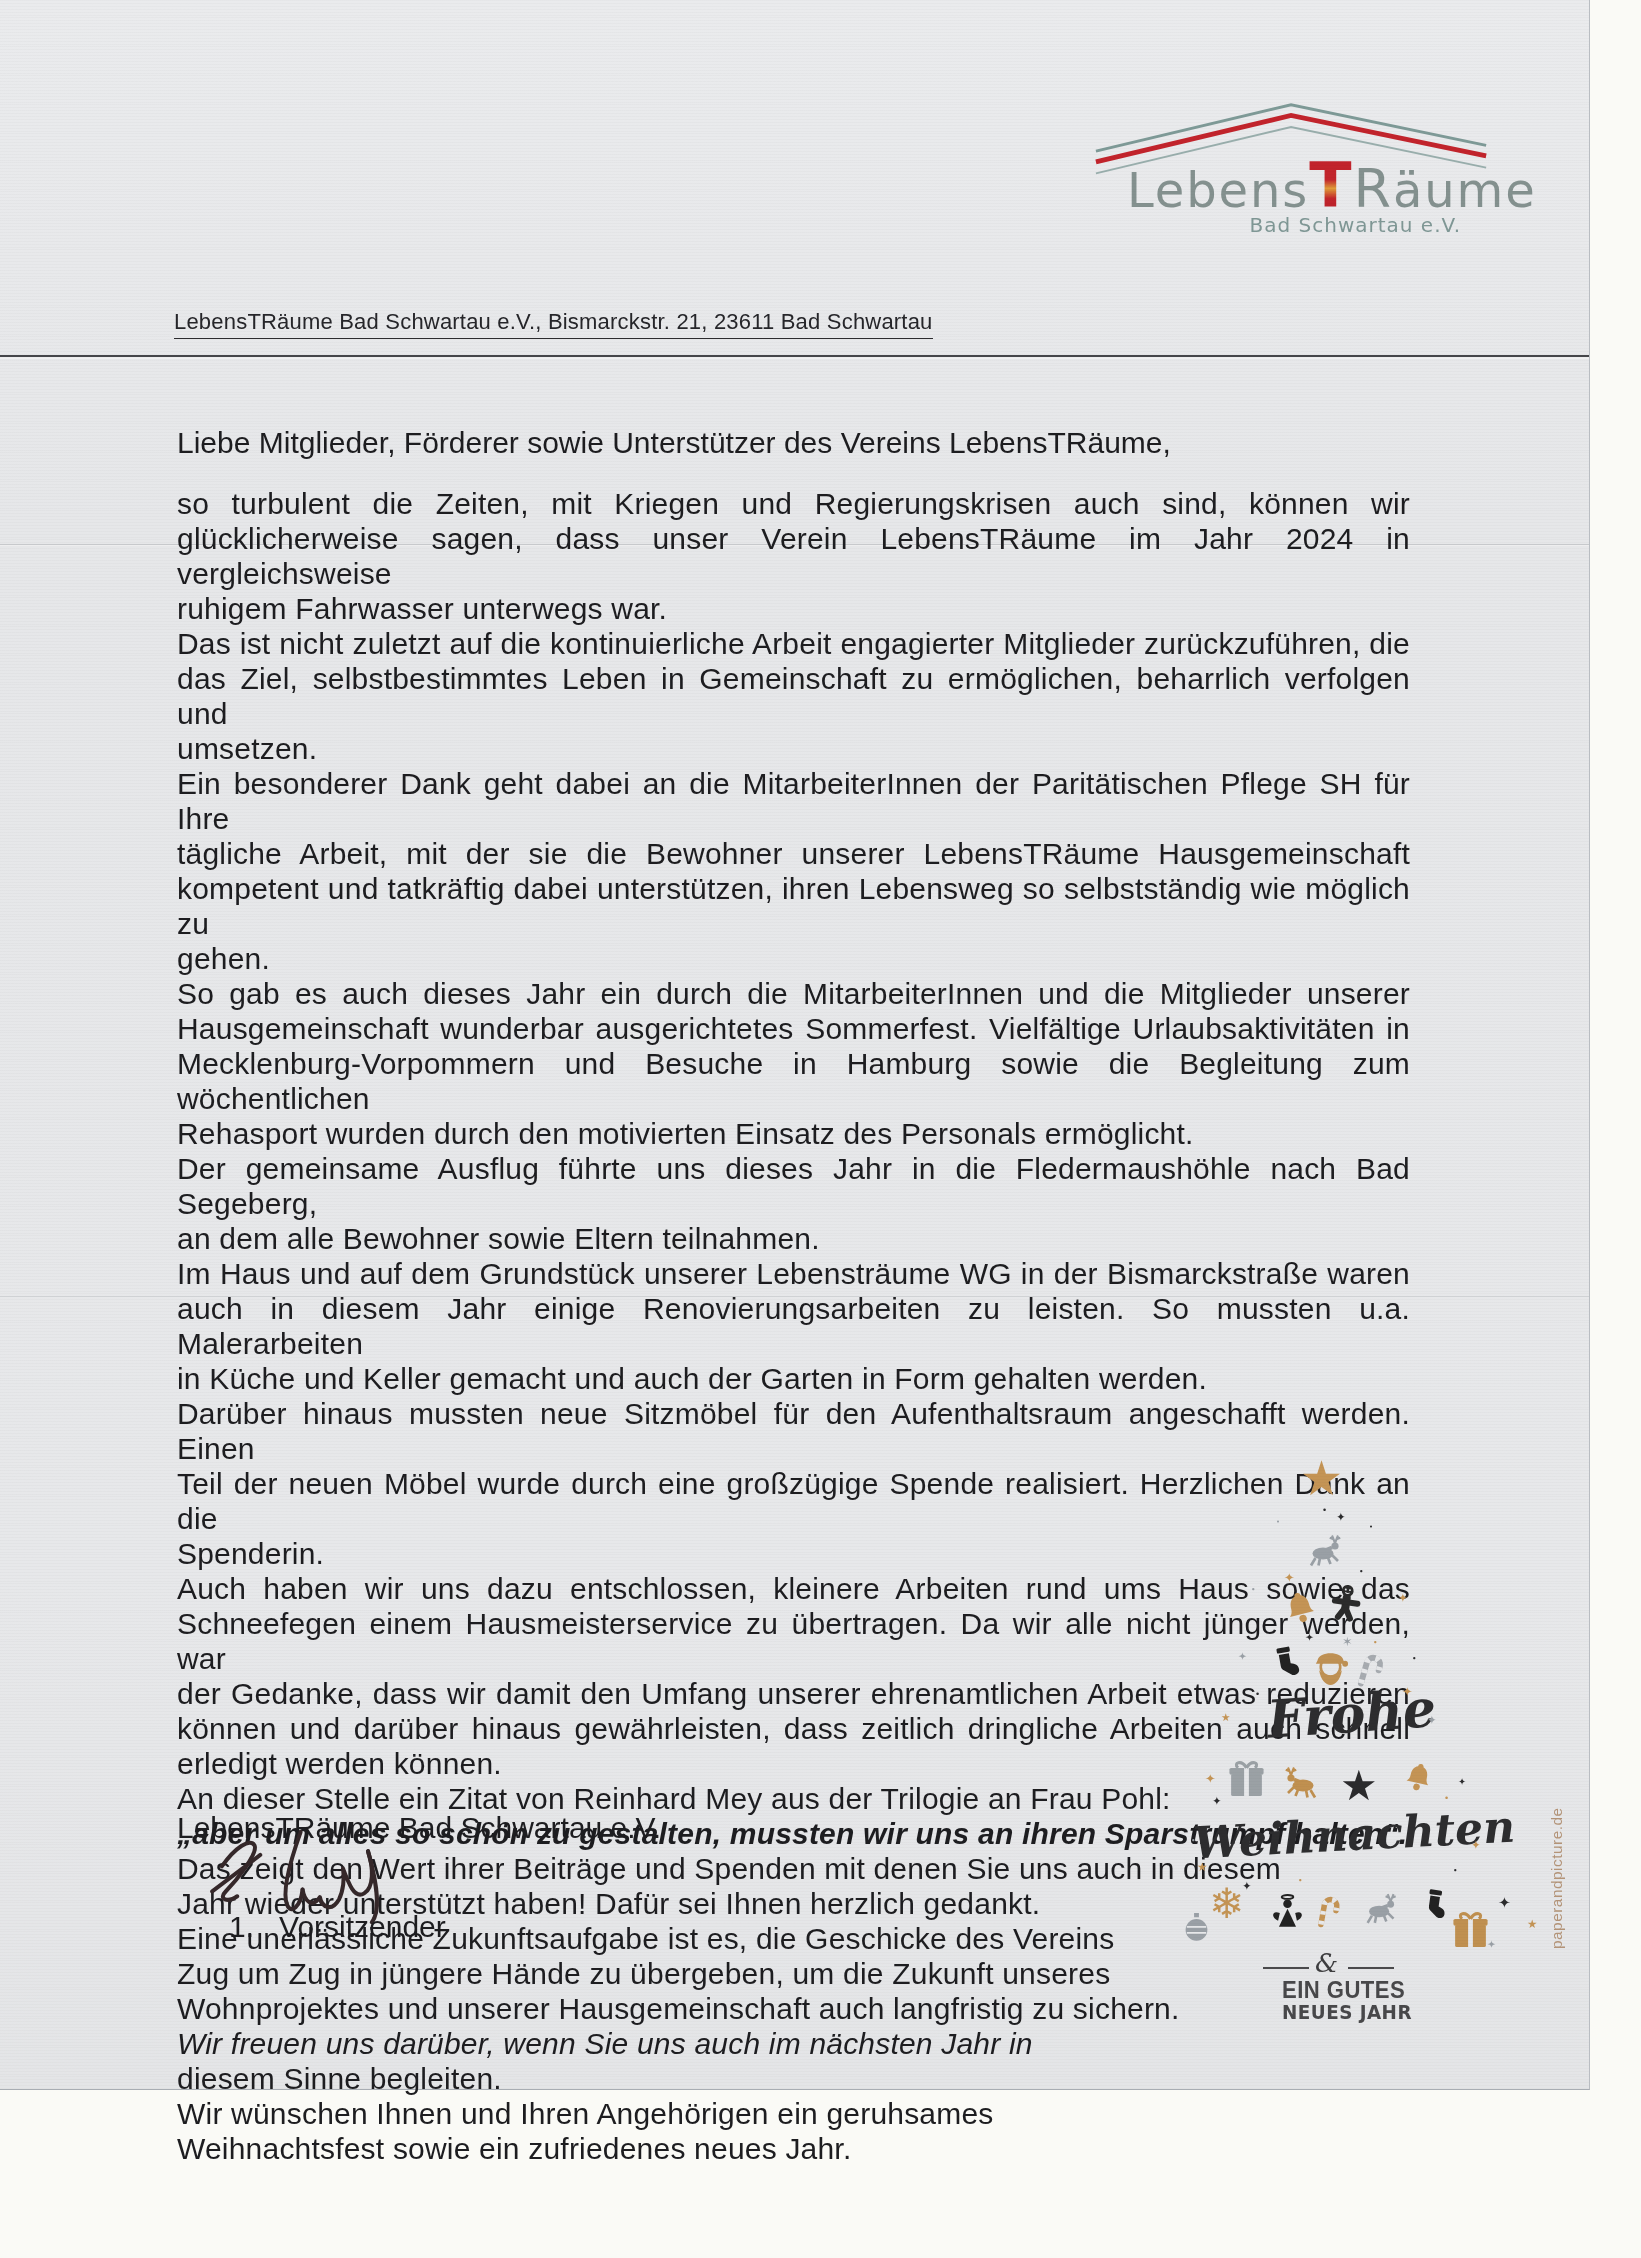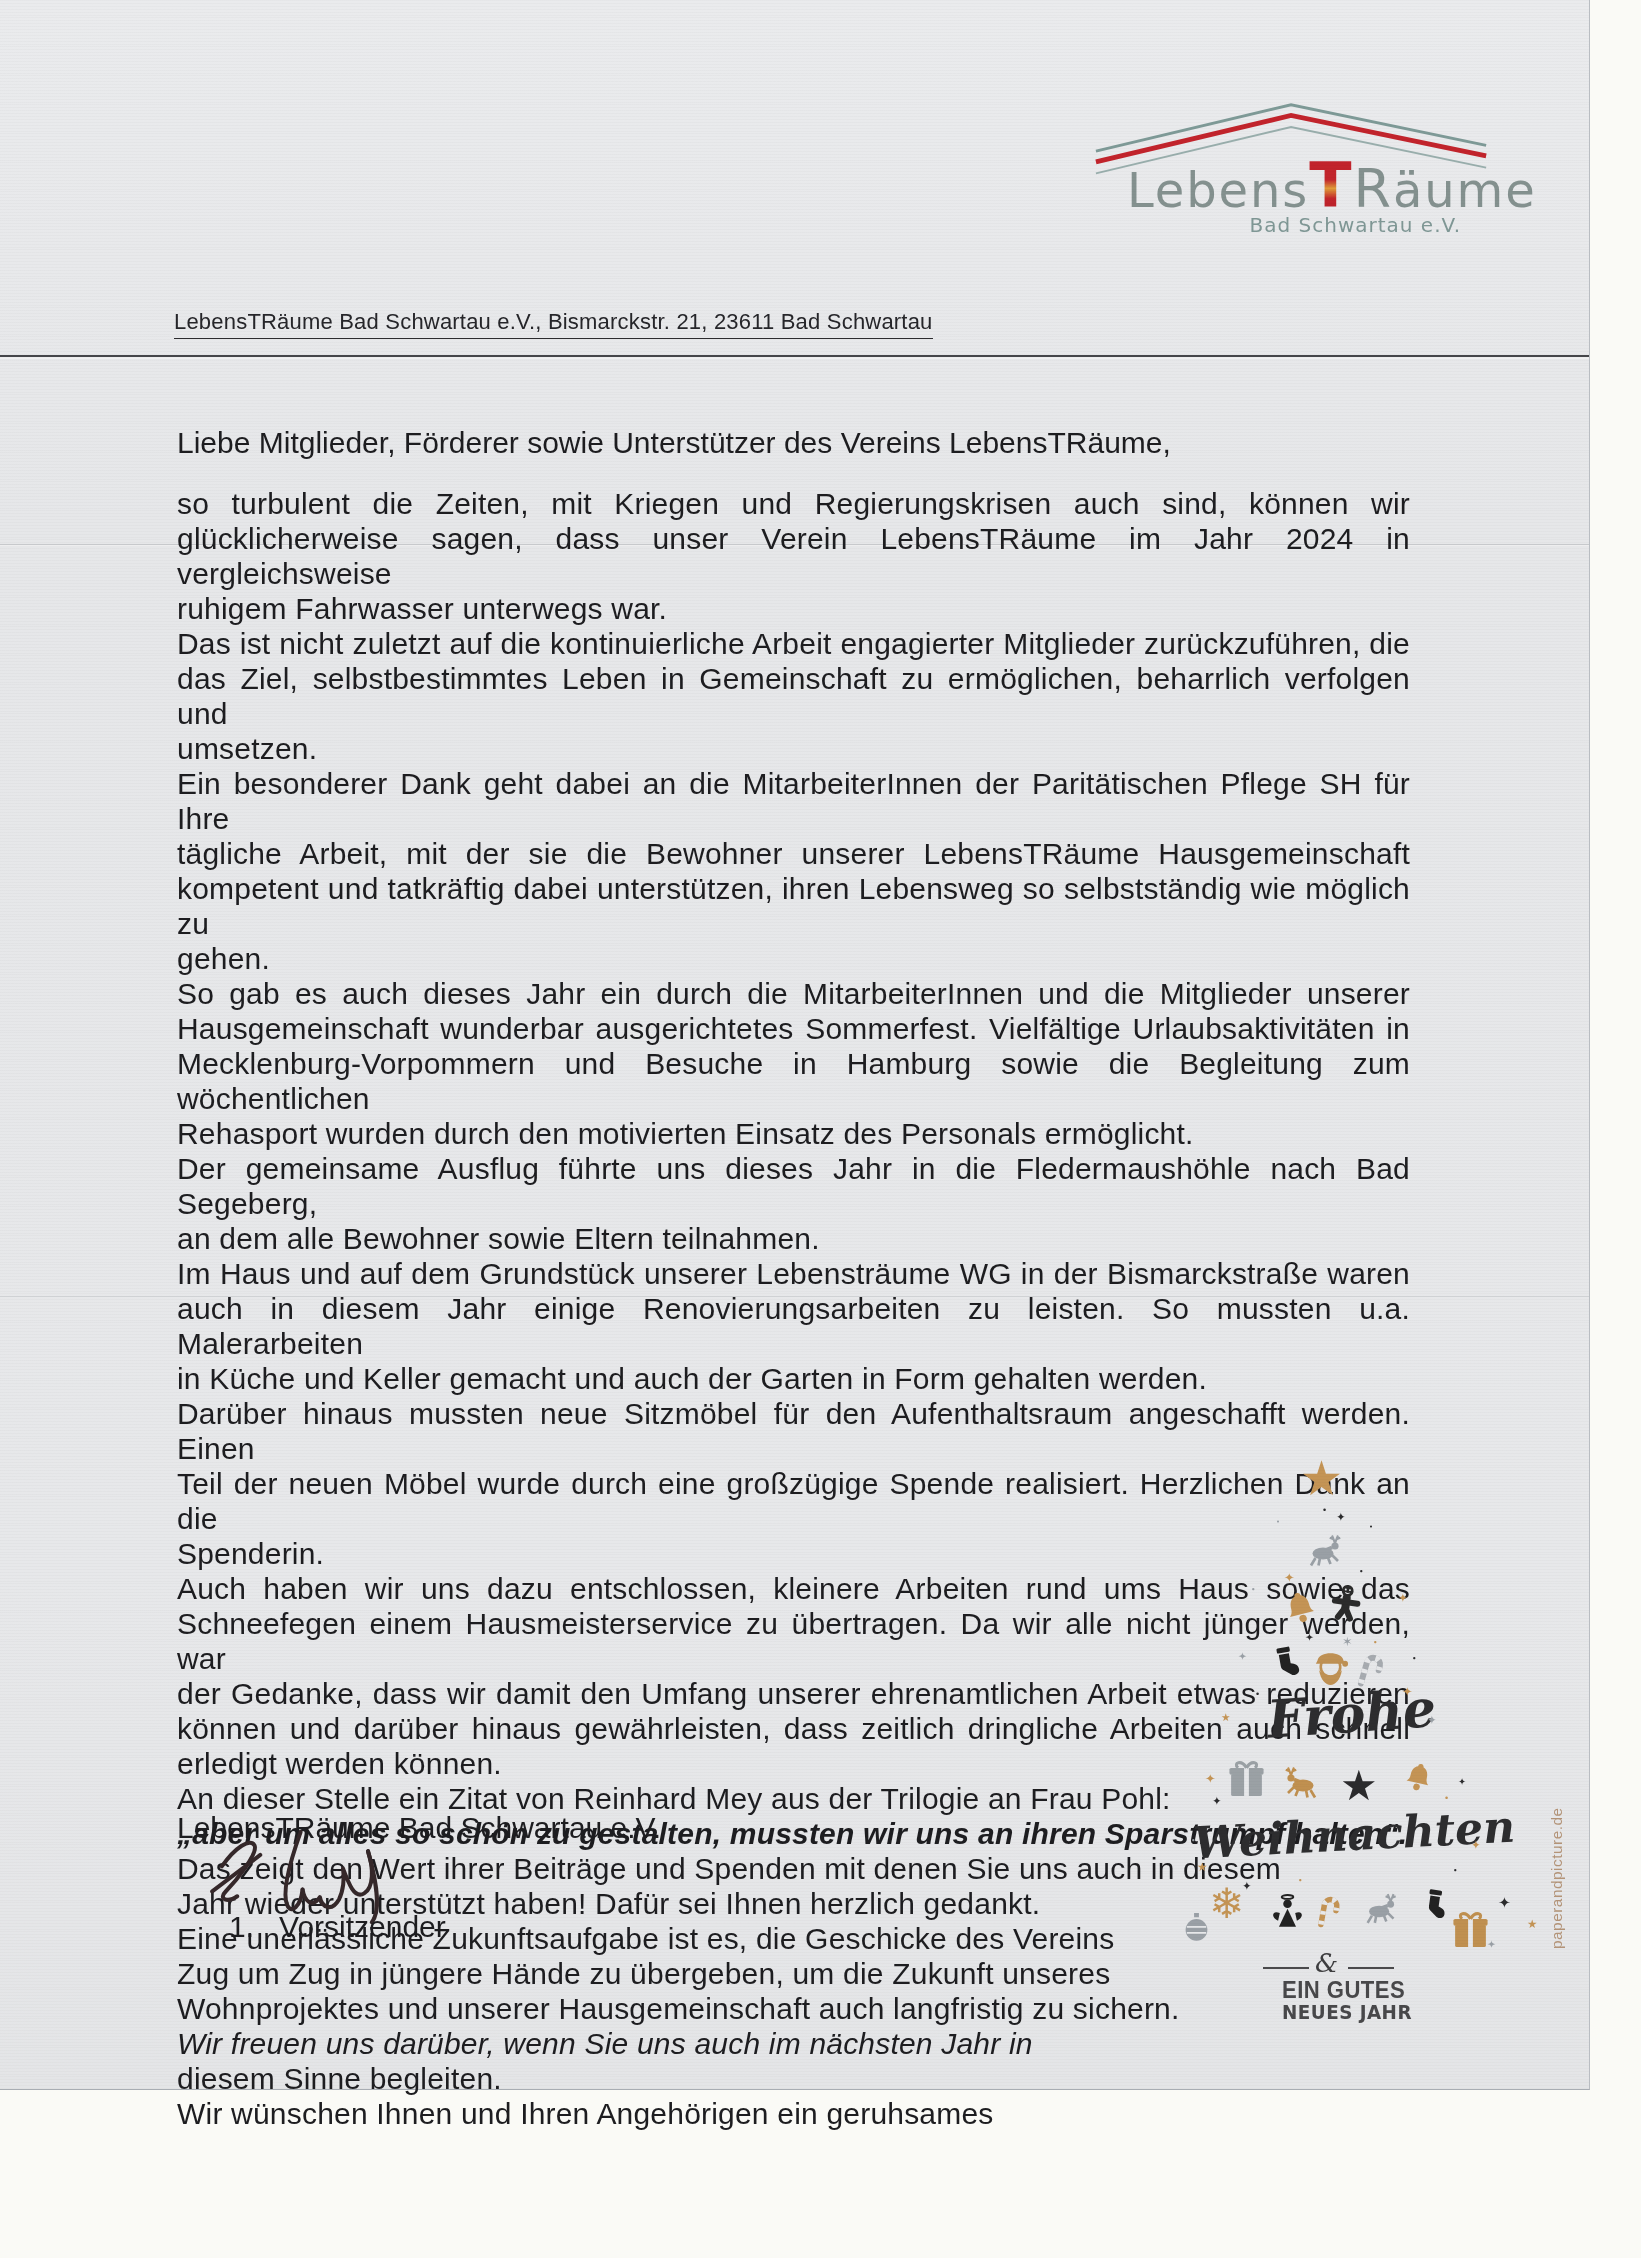--- a/index.html
+++ b/index.html
@@ -110,20 +110,21 @@
         <div class="ln">An dieser Stelle ein Zitat von Reinhard Mey aus der Trilogie an Frau Pohl:</div>
         <div class="ln quote">„aber um alles so schön zu gestalten, mussten wir uns an ihren Sparstrumpf halten“.</div>
         <div class="ln">Das zeigt den Wert ihrer Beiträge und Spenden mit denen Sie uns auch in diesem</div>
         <div class="ln">Jahr wieder unterstützt haben! Dafür sei Ihnen herzlich gedankt.</div>
         <div class="ln">Eine unerlässliche Zukunftsaufgabe ist es, die Geschicke des Vereins</div>
         <div class="ln">Zug um Zug in jüngere Hände zu übergeben, um die Zukunft unseres</div>
         <div class="ln">Wohnprojektes und unserer Hausgemeinschaft auch langfristig zu sichern.</div>
         <div class="ln ital">Wir freuen uns darüber, wenn Sie uns auch im nächsten Jahr in</div>
         <div class="ln">diesem Sinne begleiten.</div>
         <div class="ln">Wir wünschen Ihnen und Ihren Angehörigen ein geruhsames</div>
+        <div class="ln">Weihnachtsfest sowie ein zufriedenes neues Jahr.</div>
       </div>
   </div>
 
   <div class="closing">LebensTRäume Bad Schwartau e.V.</div>
   <svg class="signature" width="222" height="100" viewBox="0 0 230 104">
     <g fill="none" stroke="#35282a" stroke-width="4.2" stroke-linecap="round" stroke-linejoin="round">
       <path d="M16,40 C30,20 46,10 50,18 C54,26 32,54 20,66 C12,74 22,78 32,71"></path>
       <path d="M6,66 L56,28"></path>
       <path d="M98,4 C88,32 78,66 84,80 C88,90 98,82 100,64"></path>
       <path d="M100,64 C102,76 110,84 118,72 C120,82 130,88 138,74 C142,66 144,52 142,42 C148,58 154,74 164,68 C174,62 174,42 168,24"></path>

